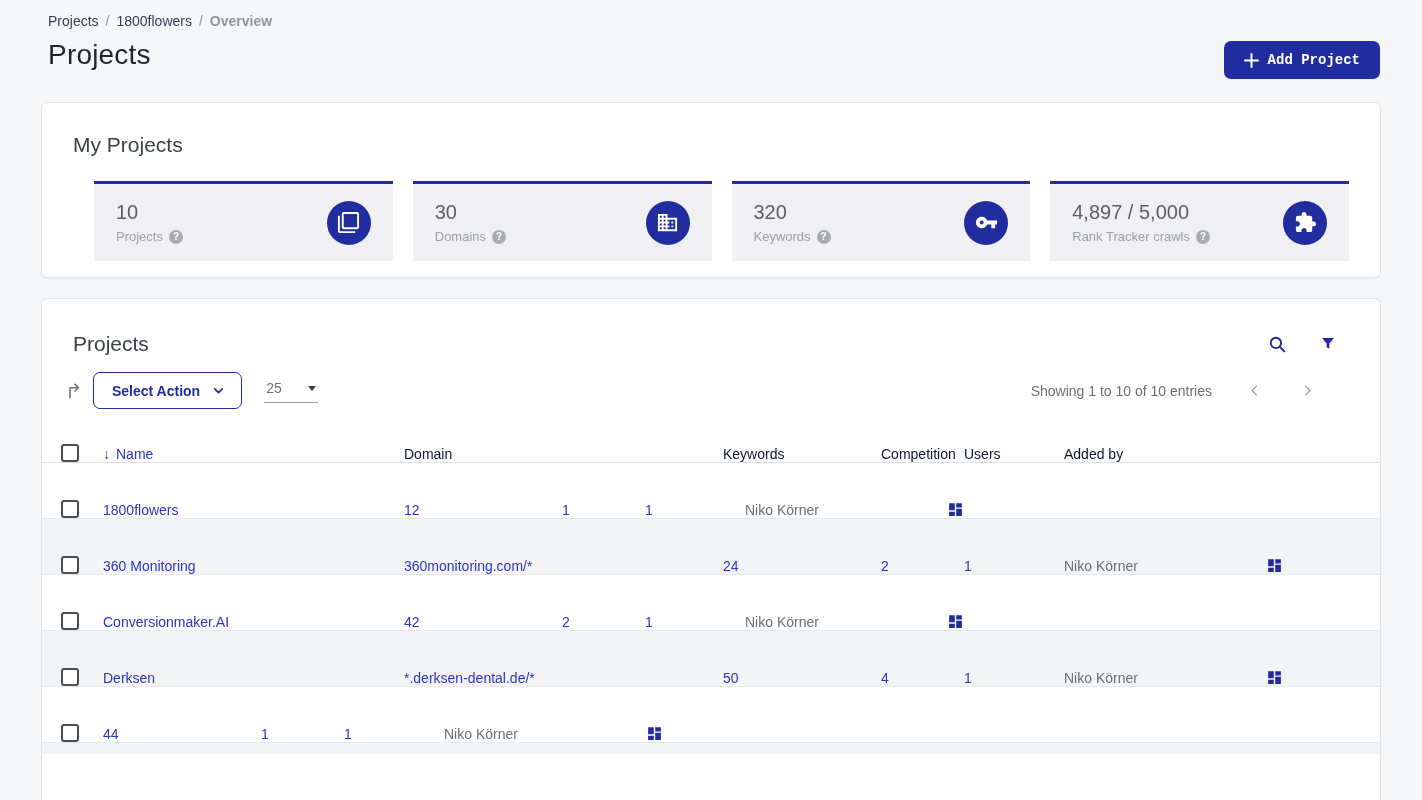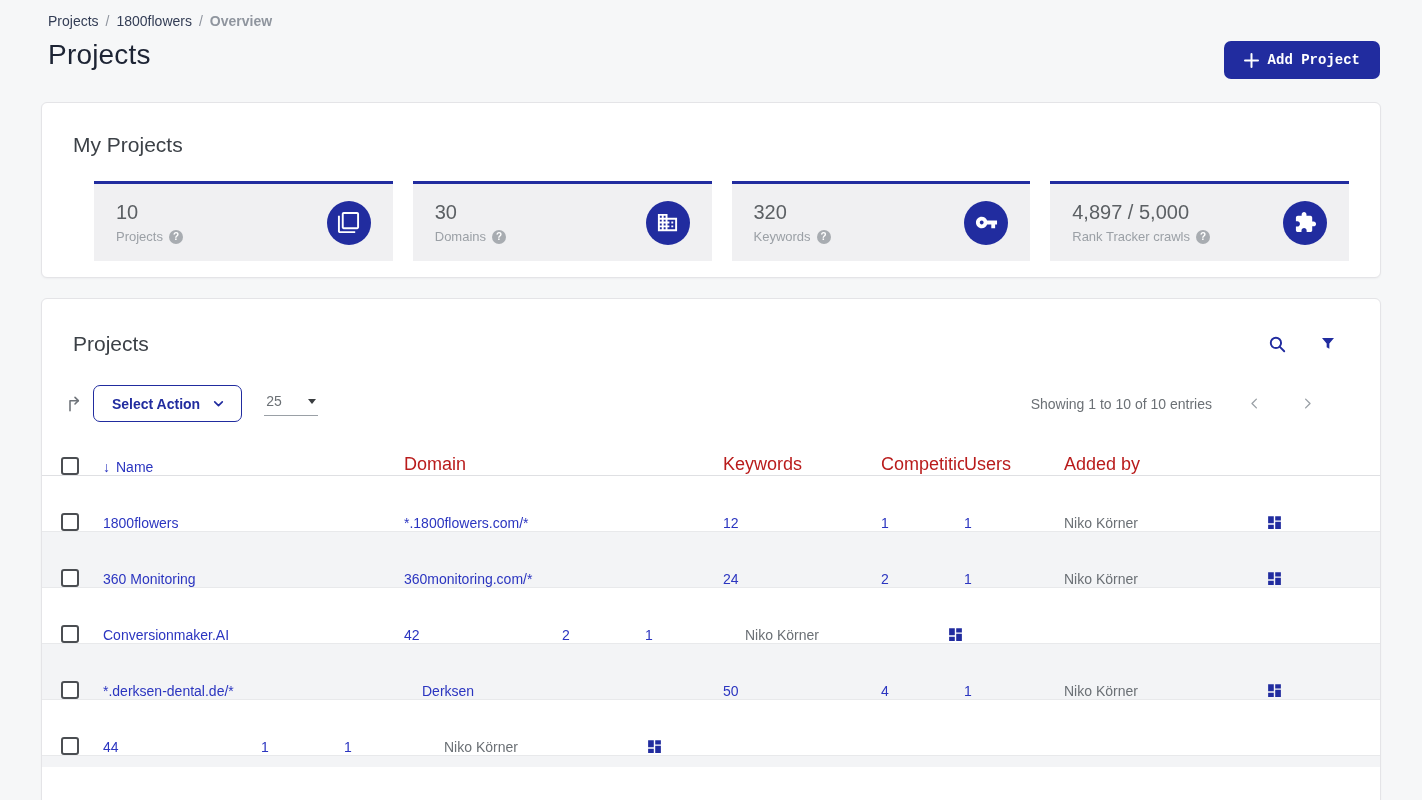--- a/index.html
+++ b/index.html
@@ -61,21 +61,21 @@
     display:flex;align-items:center;justify-content:center;flex:none;
   }
   .stat-circle svg{width:23px;height:23px;fill:#fff;}
 
   
   .card-table{margin-top:20px;padding:33px 31px 0;height:522px;overflow:hidden;}
   .table-head{display:flex;justify-content:space-between;align-items:center;}
   .head-icons{display:flex;gap:32px;align-items:center;margin-right:12px;}
   .icon-btn{cursor:pointer;display:inline-flex;align-items:center;}
 
-  .toolbar{display:flex;align-items:center;margin-top:29px;margin-left:-8px;}
+  .toolbar{display:flex;align-items:center;margin-top:16px;margin-left:-8px;}
   .export-icon{cursor:pointer;display:inline-flex;}
   .select-action{
     margin-left:8px;display:flex;align-items:center;gap:12px;
     border:1px solid var(--accent);border-radius:7px;background:#fff;
     color:var(--accent);font-size:14px;font-weight:700;height:37px;padding:0 16px 0 18px;cursor:pointer;
     font-family:"Liberation Sans",sans-serif;
   }
   .pagesize{
     margin-left:22px;width:54px;border-bottom:1px solid #9aa0a6;
     display:flex;align-items:center;justify-content:space-between;
@@ -100,21 +100,21 @@
   .col-domain{width:319px;}
   .col-kw{width:158px;}
   .col-comp{width:83px;}
   .col-users{width:100px;}
   .col-added{width:202px;}
   .col-actions{flex:1;}
   .checkbox{
     width:18px;height:18px;margin-left:19px;border:2px solid #4b4e52;border-radius:3px;
     background:#fff;cursor:pointer;flex:none;
   }
-  .hcell{font-size:18px;color:#b91c1c;}
+  .hcell{font-size:14px;color:#0f172a;}
   .sort-name{display:flex;align-items:center;gap:6px;color:var(--link);font-size:14px;cursor:pointer;}
   .sort-arrow::before{content:"\2193";font-size:14px;}
   .dash-icon{cursor:pointer;display:inline-flex;}
   .dash-icon svg{fill:var(--accent);}
 </style>
 </head>
 <body>
 
 <div class="top">
   <div class="breadcrumb">
@@ -288,23 +288,20 @@
       <div class="cell col-actions"></div>
     </div>
 
     <div class="trow">
       <div class="cell col-cb">
           <span class="checkbox"></span>
         </div>
       <div class="cell col-name">
           <a class="link">1800flowers</a>
         </div>
-      <div class="cell col-domain">
-          <a class="link">*.1800flowers.com/*</a>
-        </div>
       <div class="cell col-kw">
           <a class="link">12</a>
         </div>
       <div class="cell col-comp">
           <a class="link">1</a>
         </div>
       <div class="cell col-users">
           <a class="link">1</a>
         </div>
       <div class="cell col-added">
@@ -375,25 +372,25 @@
               <path d="M3 13h8V3H3v10zm0 8h8v-6H3v6zm10 0h8V11h-8v10zm0-18v6h8V3h-8z"></path>
             </svg>
         </span>
       </div>
     </div>
 
     <div class="trow stripe">
       <div class="cell col-cb">
           <span class="checkbox"></span>
         </div>
+      <div class="cell col-name">
+          <a class="link">Derksen</a>
+        </div>
       <div class="cell col-domain">
           <a class="link">*.derksen-dental.de/*</a>
-        </div>
-      <div class="cell col-name">
-          <a class="link">Derksen</a>
         </div>
       <div class="cell col-kw">
           <a class="link">50</a>
         </div>
       <div class="cell col-comp">
           <a class="link">4</a>
         </div>
       <div class="cell col-users">
           <a class="link">1</a>
         </div>

